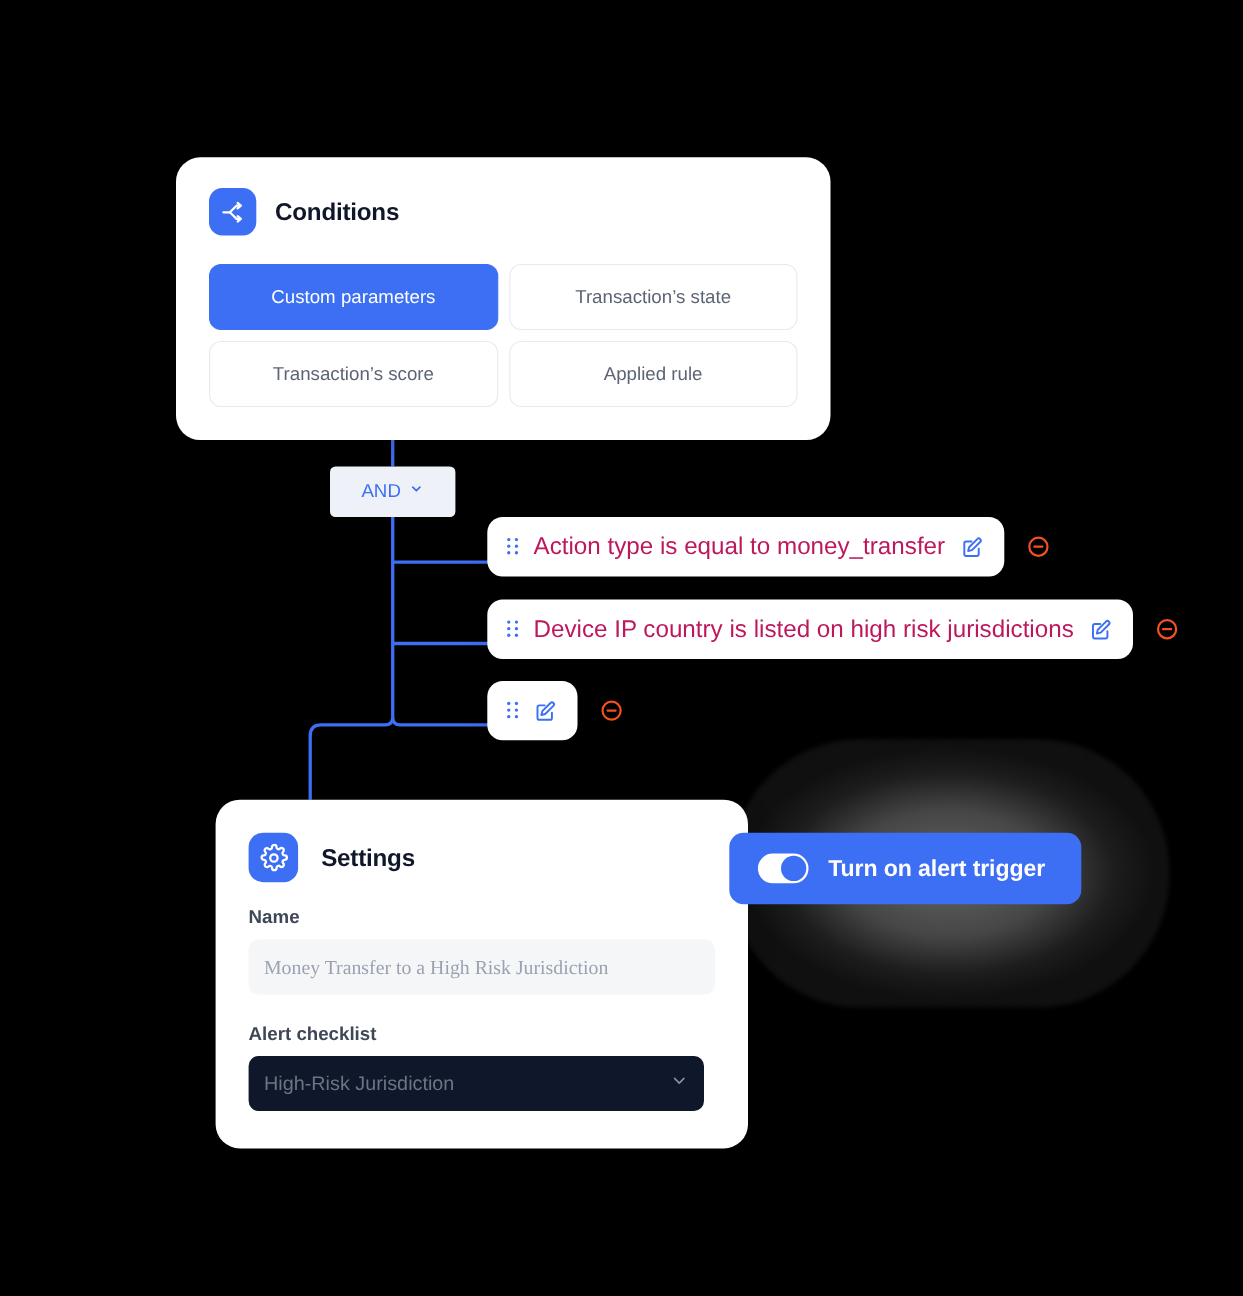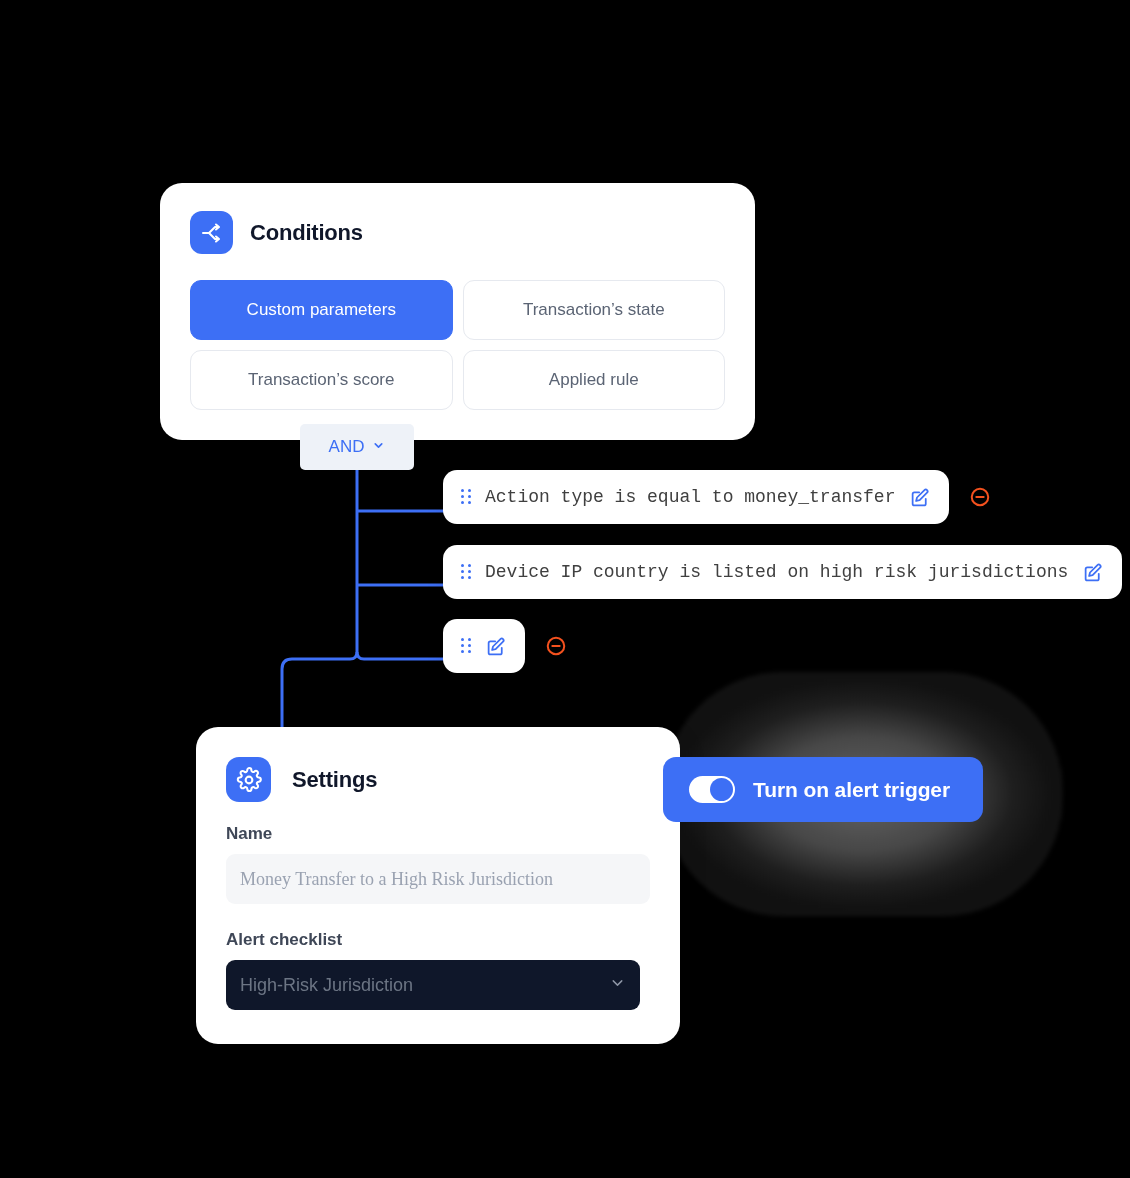--- a/index.html
+++ b/index.html
@@ -35,21 +35,20 @@
   
   .conditions-card {
     position: absolute;
     left: 160px;
     top: 143px;
     width: 595px;
     background: #ffffff;
     border-radius: 22px;
     padding: 28px 30px 30px 30px;
     box-shadow: 0 10px 30px rgba(0,0,0,0.10);
-    margin-top: 40px;
   }
 
   .card-header {
     display: flex;
     align-items: center;
     gap: 17px;
     margin-bottom: 26px;
   }
 
   .icon-tile {
@@ -149,24 +148,23 @@
   }
   .grip i {
     display: block;
     width: 3px;
     height: 3px;
     background: #3d6ff5;
     border-radius: 50%;
   }
 
   .cond-text {
-    font-size: 18px;
-    color: #404040;
+    font-size: 22px;
+    color: #be185d;
     white-space: nowrap;
-    font-family: Liberation Mono, monospace;
   }
 
   .edit-btn {
     width: 22px;
     height: 22px;
     flex: 0 0 auto;
     cursor: pointer;
     display: flex;
     align-items: center;
     justify-content: center;

